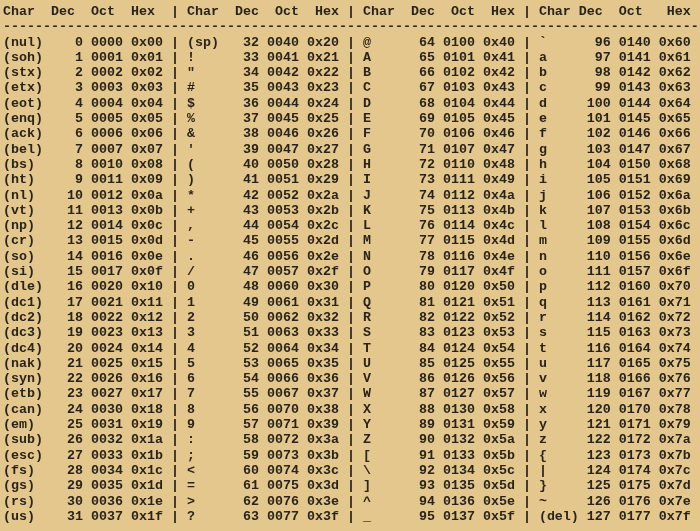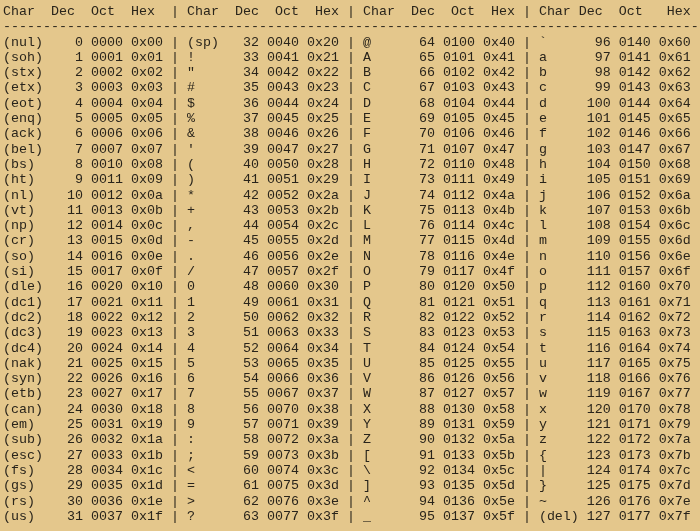--- a/index.html
+++ b/index.html
@@ -13,21 +13,21 @@
   }
   #table-wrap {
     width: 700px;
     height: 531px;
   }
   pre#ascii-table {
     margin: 0;
     padding: 4px 0 0 3px;
     font-family: "Liberation Mono", "DejaVu Sans Mono", monospace;
     font-size: 13.333px;
-    font-weight: 400;
+    font-weight: 700;
     line-height: 15.3px;
     letter-spacing: 0;
     white-space: pre;
   }
 </style>
 </head>
 <body style="background: rgb(228, 199, 140);">
 
 <div id="table-wrap">
   <pre id="ascii-table" style="color: rgb(41, 36, 27);">Char  Dec  Oct  Hex  | Char  Dec  Oct  Hex | Char  Dec  Oct  Hex | Char Dec  Oct   Hex

